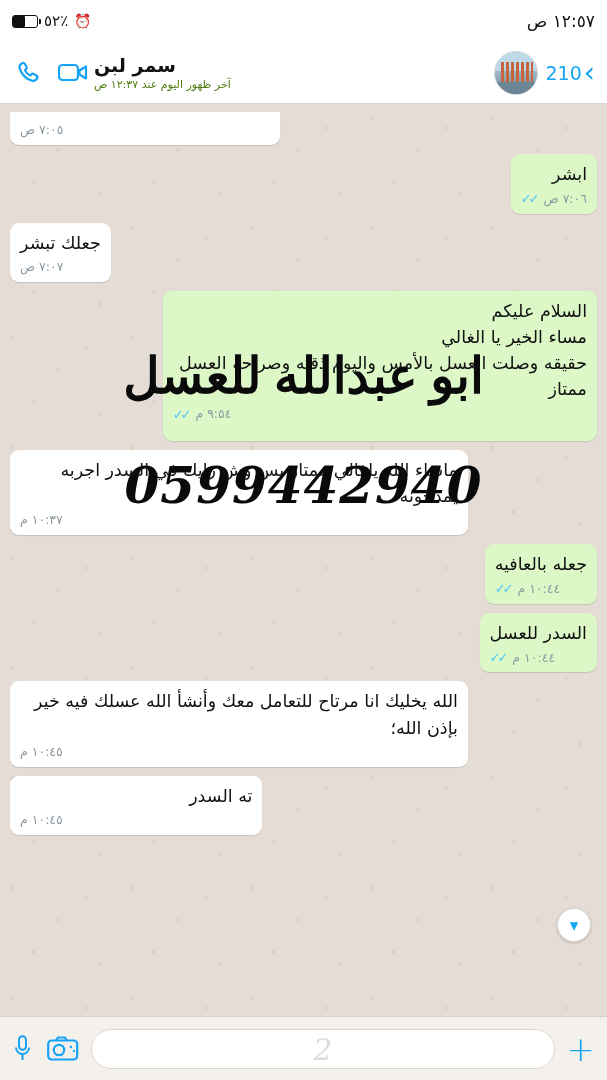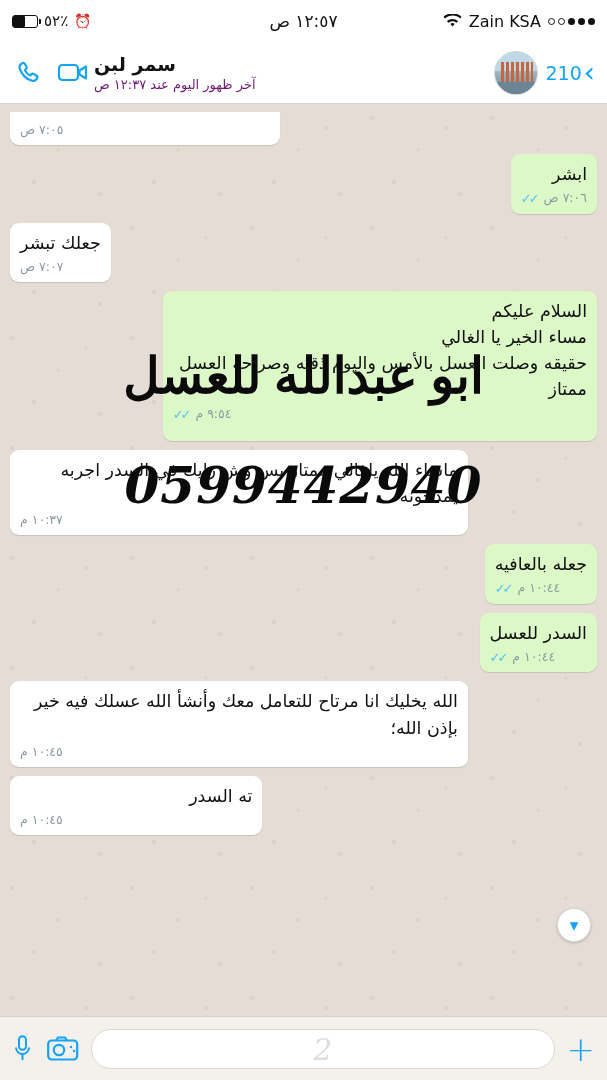--- a/index.html
+++ b/index.html
@@ -79,21 +79,21 @@
   .avatar::after {
     content: ""; position: absolute; left: 0; bottom: 0;
     width: 100%; height: 12px; background: #6b8594;
   }
   .title-wrap {
     flex: 1; display: flex; flex-direction: column;
     align-items: flex-end; justify-content: center;
     padding-left: 6px;
   }
   .contact-name { font-size: 19px; color: #111; font-weight: 600; }
-  .last-seen { font-size: 13px; color: #701a75; margin-top: 2px; }
+  .last-seen { font-size: 11px; color: #4d7c0f; margin-top: 2px; }
   .hdr-icons { display: flex; align-items: center; gap: 16px; padding-left: 6px; }
   .hdr-icons svg { display: block; }
 
   
   .chat {
     flex: 1; position: relative;
     background-color: #e5ddd5;
     overflow: hidden;
     padding: 8px 10px 4px 10px;
   }
@@ -126,21 +126,21 @@
     line-height: 1.5;
     color: #111;
     position: relative;
     box-shadow: 0 1px 1px rgba(0,0,0,.13);
     word-wrap: break-word;
   }
   .bubble.out { background: #dcf8c6; }
   .bubble.in  { background: #fff; }
   .bubble .txt { display: block; text-align: right; }
   .meta {
-    display: flex; align-items: flex-start; gap: 4px;
+    display: flex; align-items: flex-end; gap: 4px;
     font-size: 12.5px; color: #8c9aa0;
     margin-top: 2px; direction: ltr;
   }
   .bubble.out .meta { justify-content: flex-start; }
   .bubble.in  .meta { justify-content: flex-start; }
   .ticks { color: #4fc3f7; font-size: 13px; letter-spacing: -3px; margin-right: 3px; }
 
   .bubble.clip-top { border-top-left-radius: 0; border-top-right-radius: 0; }
 
   
@@ -216,35 +216,20 @@
   <div class="status-bar">
     <div class="sb-left">
       <span class="batt">
           <i></i>
         </span>
       <span class="pct">٥٢٪</span>
       <span class="alarm">⏰</span>
     </div>
     <div class="sb-center">
       <span class="clock">١٢:٥٧ ص</span>
-    </div>
-    <div class="sb-right">
-      <span class="wifi">
-        <svg width="19" height="14" viewBox="0 0 19 14">
-            <path d="M9.5 12.6l2.2-2.7a3.4 3.4 0 0 0-4.4 0zM9.5 7.2c1.6 0 3.1.6 4.2 1.5l1.4-1.7A9 9 0 0 0 9.5 5a9 9 0 0 0-5.6 2l1.4 1.7a6.6 6.6 0 0 1 4.2-1.5zM9.5 1.6c2.9 0 5.6 1 7.6 2.8l1.4-1.7A13 13 0 0 0 9.5-.6 13 13 0 0 0 .5 2.7l1.4 1.7A11.4 11.4 0 0 1 9.5 1.6z" fill="#111"></path>
-          </svg>
-      </span>
-      <span class="carrier">Zain KSA</span>
-      <span class="dots">
-        <span class="hollow"></span>
-          <span class="hollow"></span>
-          <span></span>
-          <span></span>
-          <span></span>
-      </span>
     </div>
   </div>
 
   <div class="header">
     <div class="back">
       <span class="chev">›</span>
       <span class="cnt">210</span>
     </div>
     <div class="avatar"></div>
     <div class="title-wrap">

